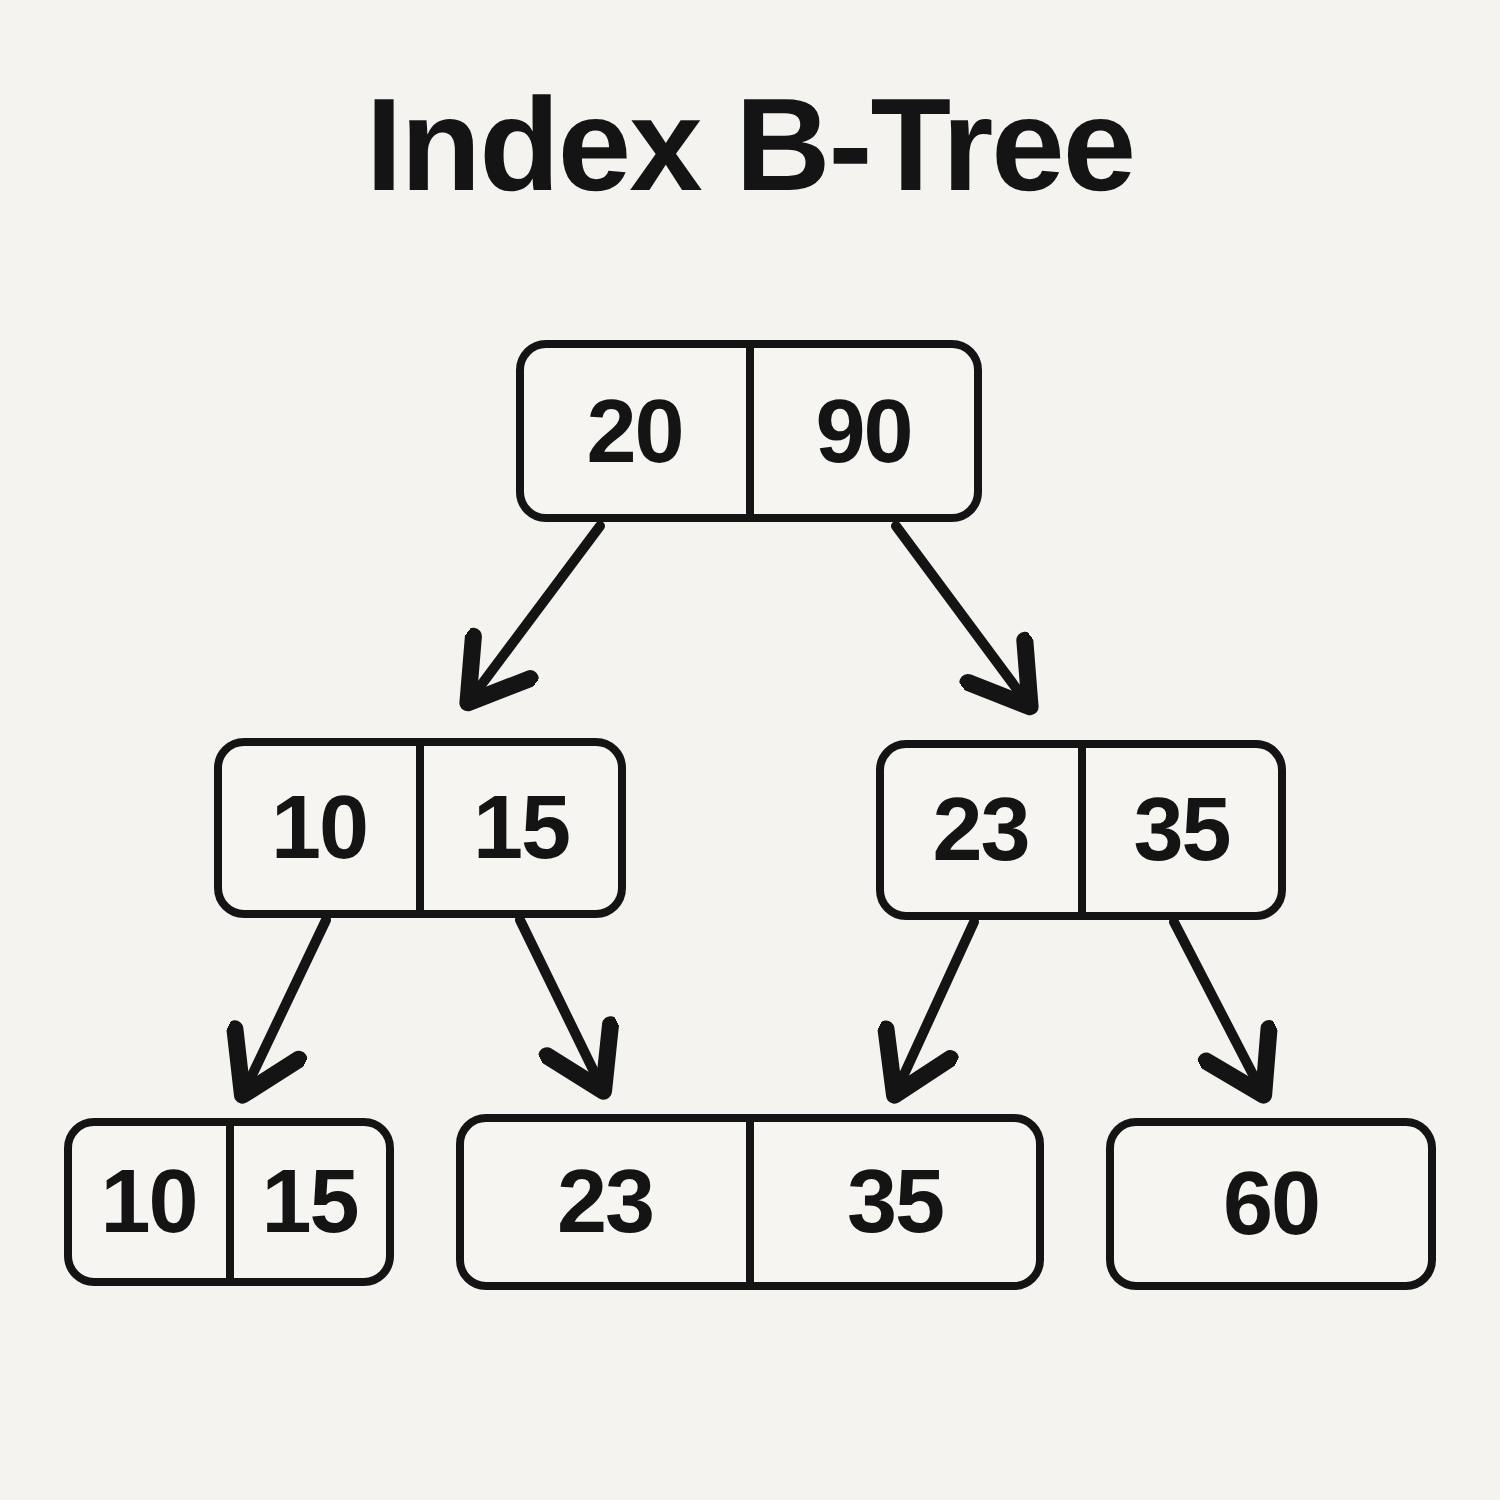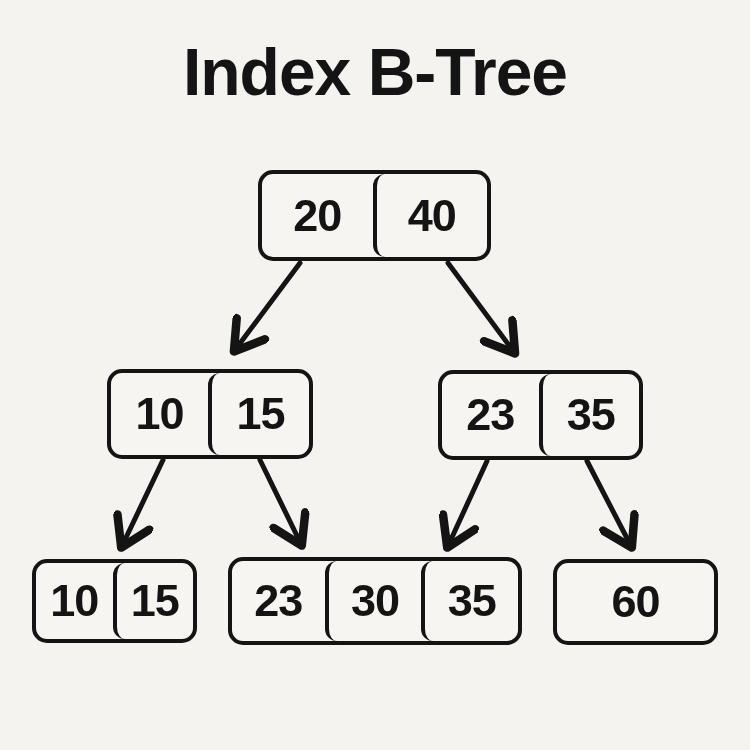--- a/index.html
+++ b/index.html
@@ -44,21 +44,20 @@
   }
   .cell {
     flex: 1;
     display: flex;
     align-items: center;
     justify-content: center;
     font-size: 45px;
     font-weight: 700;
     letter-spacing: -1px;
     color: var(--text);
-    border-radius: 12px;
   }
   .cell + .cell {
     border-left: 4px solid var(--line);
   }
 </style>
 </head>
 <body>
 
 <div class="stage">
 
@@ -76,37 +75,36 @@
       <line x1="163" y1="460" x2="122" y2="546" marker-end="url(#arrowhead)"></line>
       <line x1="260" y1="460" x2="301" y2="544" marker-end="url(#arrowhead)"></line>
       <line x1="487" y1="461" x2="448" y2="546" marker-end="url(#arrowhead)"></line>
       <line x1="587" y1="461" x2="631" y2="546" marker-end="url(#arrowhead)"></line>
     </g>
   </svg>
 
   <div id="nodes">
       <div class="node" style="left: 258px; top: 170px; width: 233px; height: 91px;">
         <div class="cell">20</div>
-        <div class="cell">40</div>
+        <div class="cell">90</div>
       </div>
       <div class="node" style="left: 107px; top: 369px; width: 206px; height: 90px;">
         <div class="cell">10</div>
         <div class="cell">15</div>
       </div>
       <div class="node" style="left: 438px; top: 370px; width: 205px; height: 90px;">
         <div class="cell">23</div>
         <div class="cell">35</div>
       </div>
       <div class="node" style="left: 32px; top: 559px; width: 165px; height: 84px;">
         <div class="cell">10</div>
         <div class="cell">15</div>
       </div>
       <div class="node" style="left: 228px; top: 557px; width: 294px; height: 88px;">
         <div class="cell">23</div>
-        <div class="cell">30</div>
         <div class="cell">35</div>
       </div>
       <div class="node" style="left: 553px; top: 559px; width: 165px; height: 86px;">
         <div class="cell">60</div>
       </div>
     </div>
 
 </div>
 
 </body></html>

